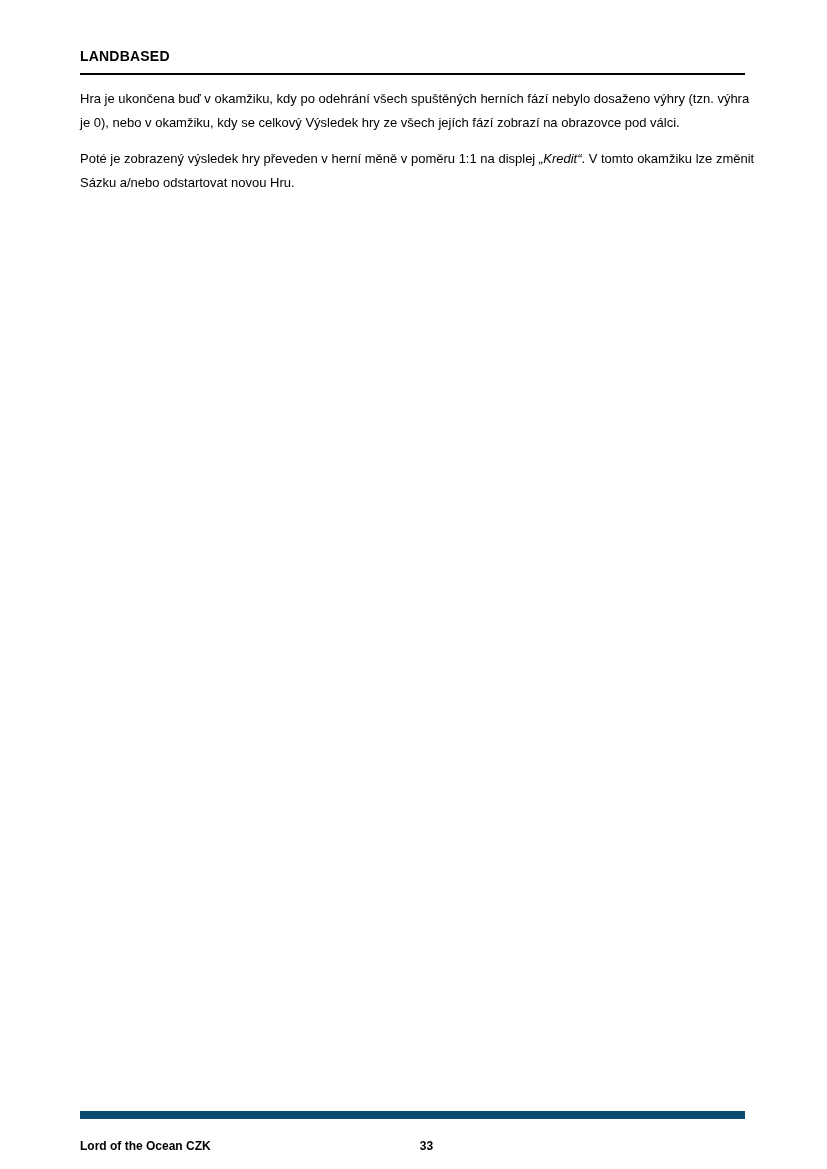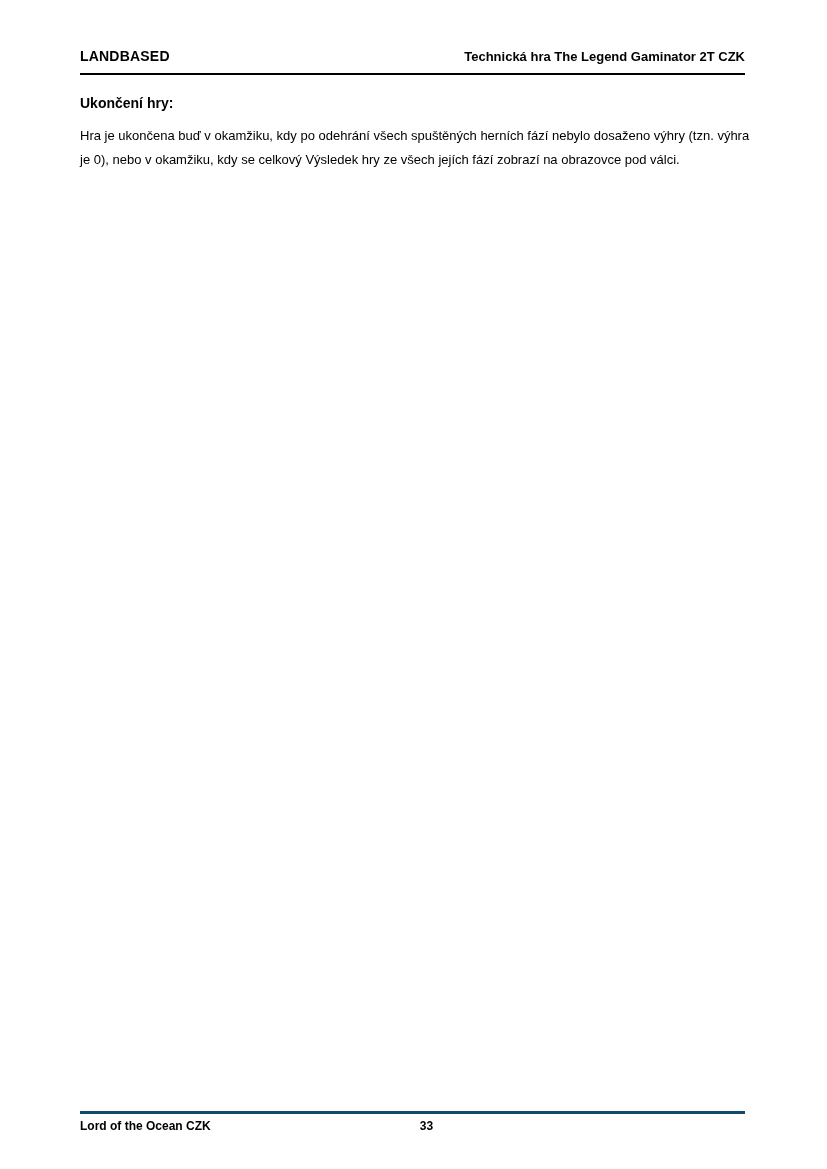--- a/index.html
+++ b/index.html
@@ -50,22 +50,22 @@
     margin-top: 12px;
     font-size: 13px;
     line-height: 24px;
   }
   .italic { font-style: italic; }
   .doc-footer {
     position: absolute;
     left: 80px;
     right: 82px;
     top: 1111px;
-    border-top: 3px solid #0c4a6e;
-    padding-top: 5px;
+    border-top: 8px solid #0c4a6e;
+    padding-top: 20px;
     font-size: 12px;
     font-weight: bold;
   }
   .doc-footer-inner { position: relative; }
   .footer-doc-name { white-space: nowrap; }
   .footer-page-number {
     position: absolute;
     left: 0;
     right: 0;
     top: 0;
@@ -74,29 +74,28 @@
   }
 </style>
 </head>
 <body>
 
 <div class="page">
 
   <div class="doc-header">
     <div class="doc-header-left">LANDBASED</div>
     <div class="doc-header-right">
-      <div>Technická hra The Legend Gaminator 2T CZK</div>
     </div>
   </div>
 
   <div class="content">
-    <div class="section-heading">Ukončení hry:</div>
 
     <p class="para">Hra je ukončena buď v okamžiku, kdy po odehrání všech spuštěných herních fází nebylo dosaženo výhry (tzn. výhra je 0), nebo v okamžiku, kdy se celkový Výsledek hry ze všech jejích fází zobrazí na obrazovce pod válci.</p>
 
+    <p class="para"><span>Poté je zobrazený výsledek hry převeden v herní měně v poměru 1:1 na displej </span><span class="italic">„Kredit“</span><span>. V tomto okamžiku lze změnit Sázku a/nebo odstartovat novou Hru.</span></p>
   </div>
 
 </div>
 
 <div class="doc-footer">
   <div class="doc-footer-inner">
     <span class="footer-doc-name">Lord of the Ocean CZK</span>
     <span class="footer-page-number">33</span>
   </div>
 </div>

